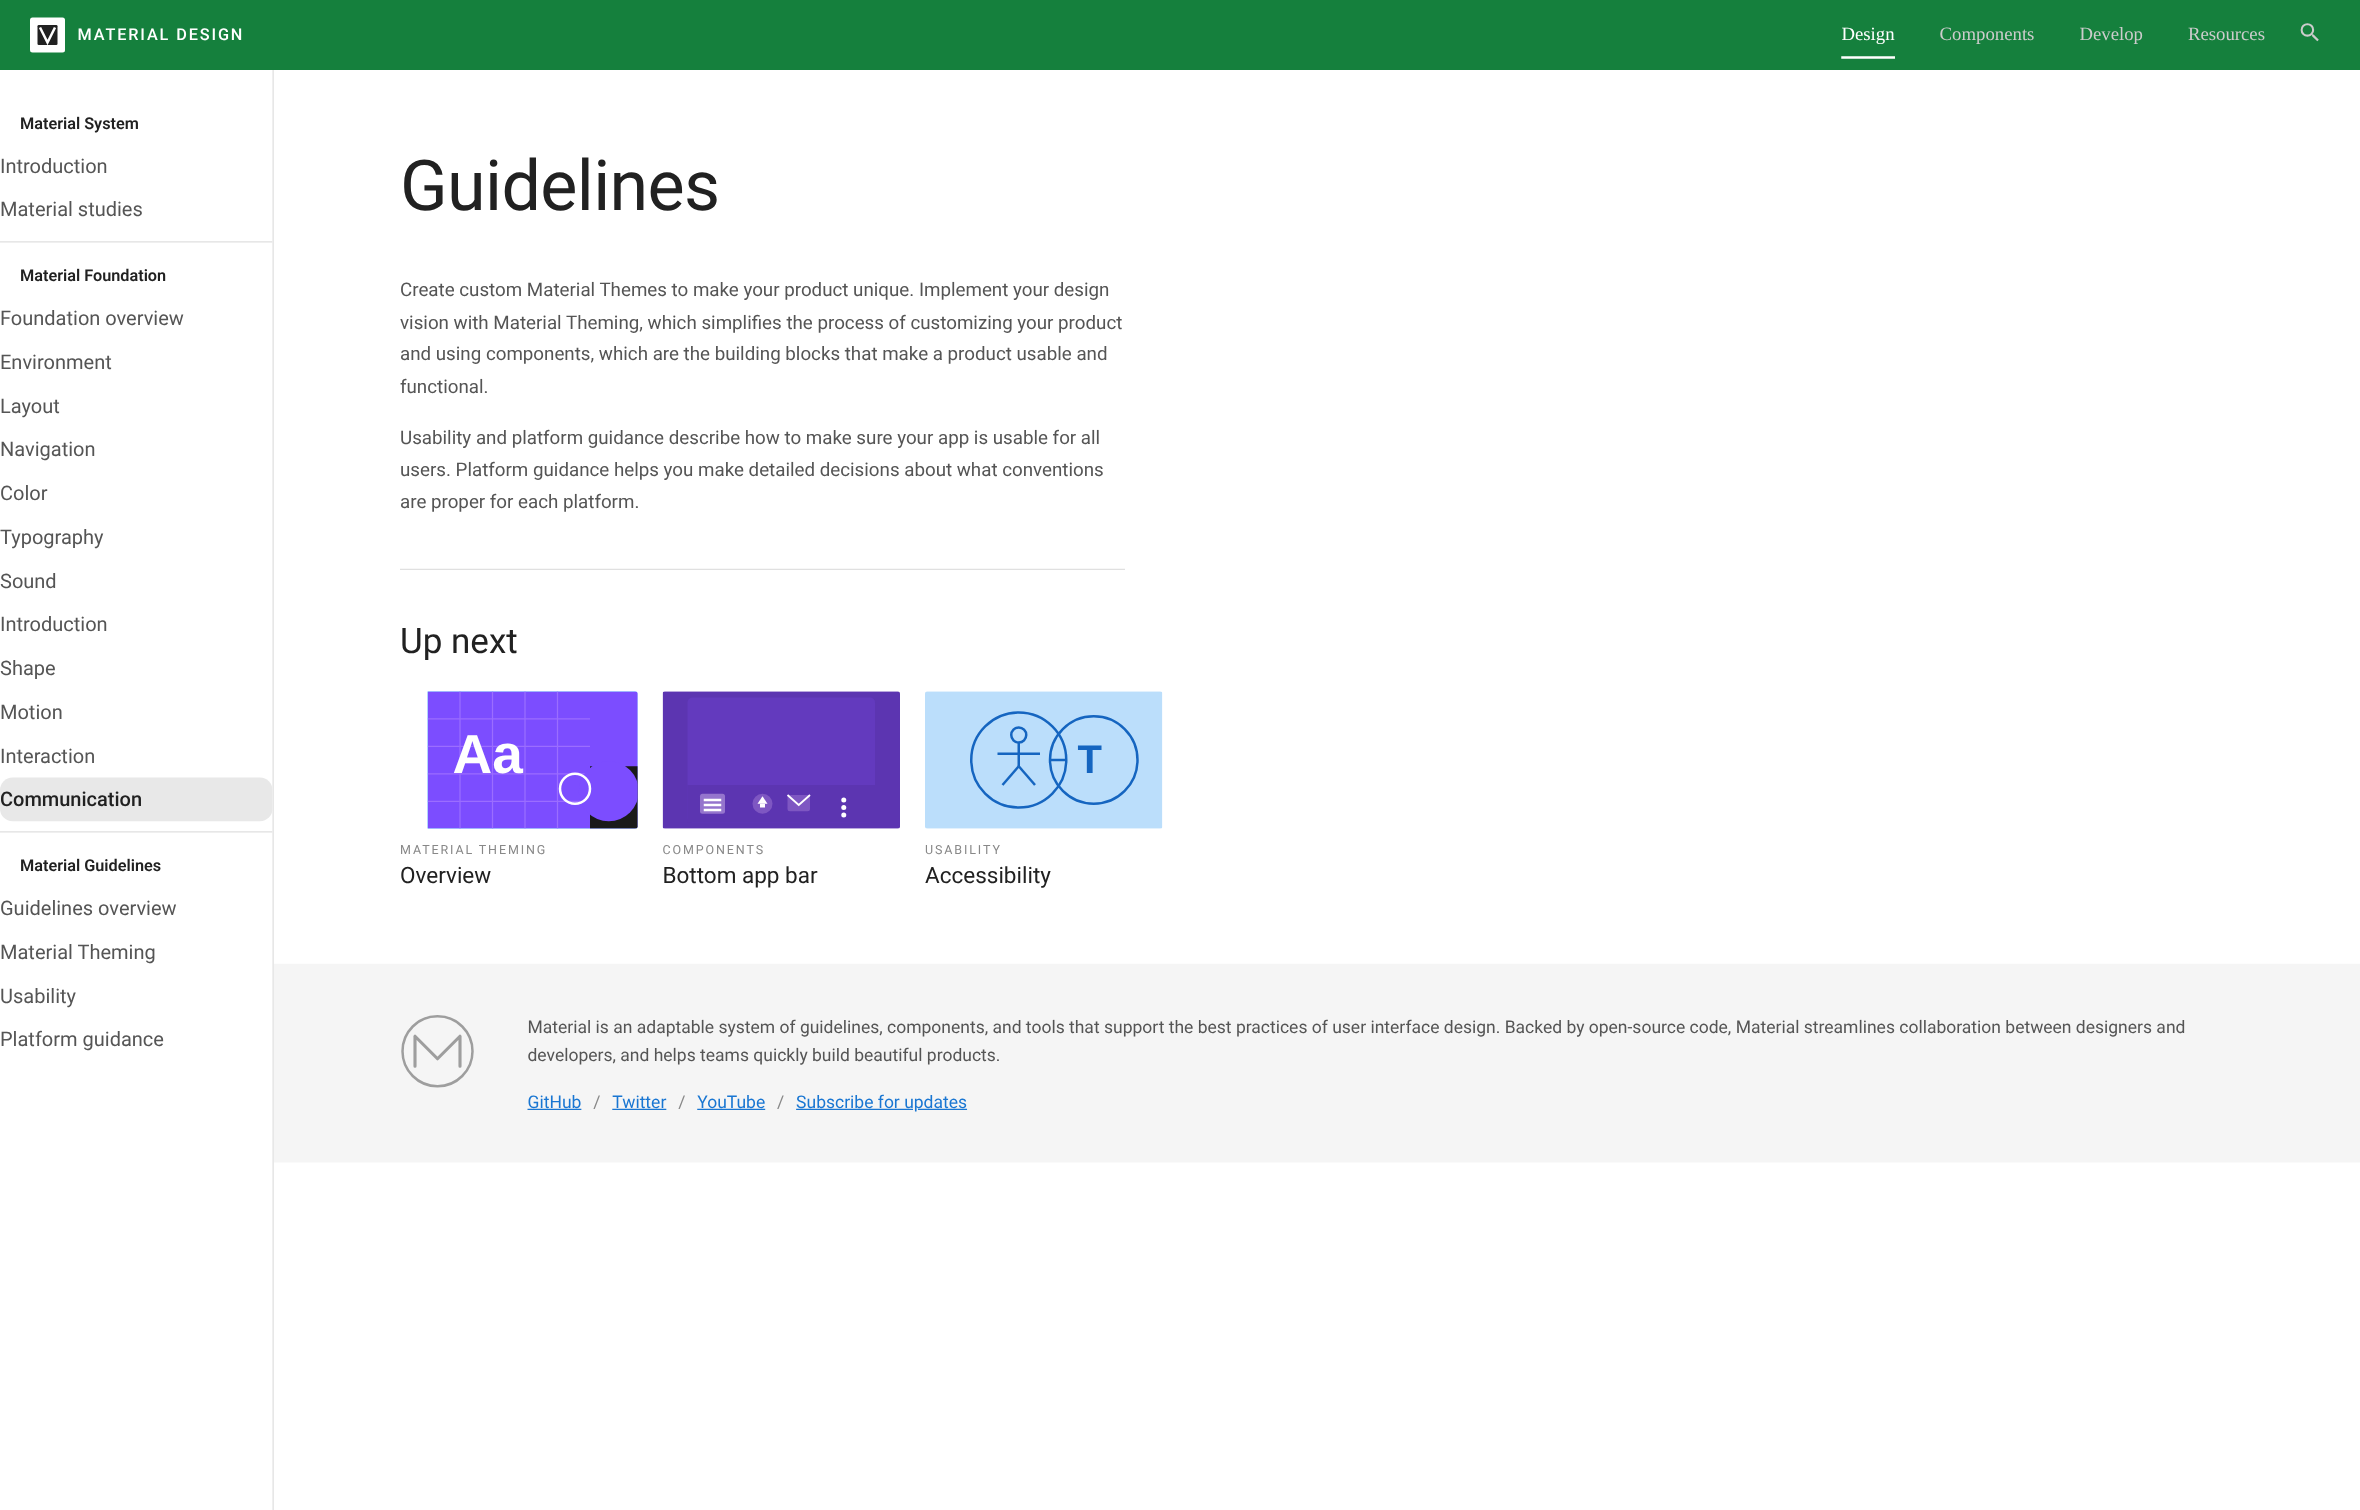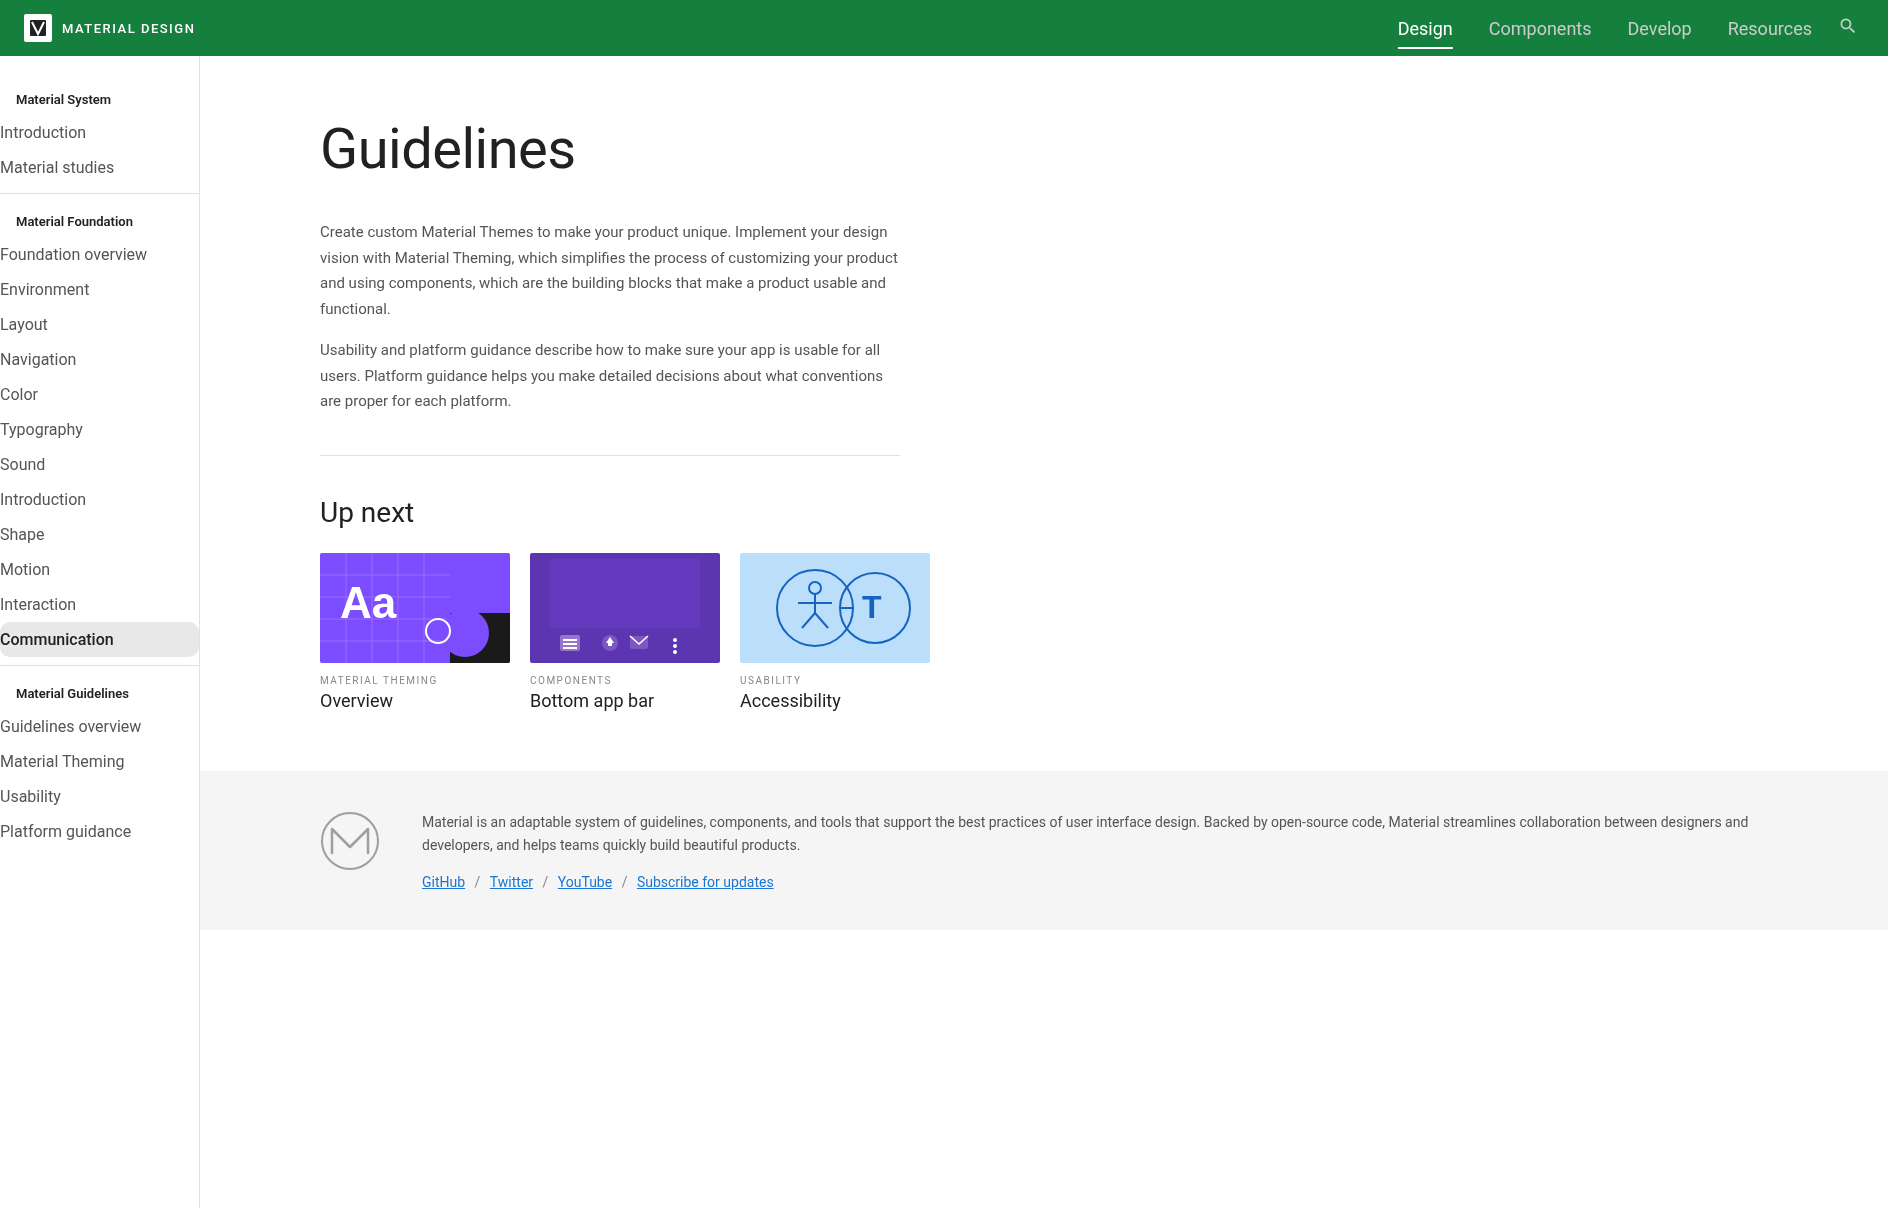--- a/index.html
+++ b/index.html
@@ -37,26 +37,27 @@
       text-transform: uppercase;
     }
     .top-nav-links {
       margin-left: auto;
       display: flex;
       align-items: center;
       gap: 4px;
     }
     .nav-link {
       color: #ccc;
-      font-size: 18px;
+      font-size: 15px;
       padding: 6px 16px;
       cursor: pointer;
       border-radius: 2px;
       text-decoration: none;
       position: relative;
+      font-family: Liberation Serif, serif;
     }
     .nav-link.active {
       color: #fff;
     }
     .nav-link.active::after {
       content: '';
       position: absolute;
       bottom: -4px;
       left: 16px;
       right: 16px;
@@ -71,21 +72,21 @@
     }
 
     
     .page-layout {
       display: flex;
       margin-top: 56px;
     }
 
     
     .sidebar {
-      width: 200px;
+      width: 219px;
       min-height: calc(100vh - 56px);
       border-right: 1px solid #e0e0e0;
       padding: 24px 0;
       position: fixed;
       top: 56px;
       left: 0;
       overflow-y: auto;
       background: #fff;
     }
     .sidebar-section {
@@ -187,20 +188,21 @@
     
     .card-theming-bg {
       background: #7dd3fc;
       width: 100%;
       height: 100%;
       display: flex;
       align-items: center;
       justify-content: center;
       position: relative;
       overflow: hidden;
+      margin-left: 22px;
     }
 
     
     .footer-section {
       background: #f5f5f5;
       margin-left: -120px;
       margin-right: -80px;
       padding: 40px 120px;
       display: flex;
       gap: 42px;

